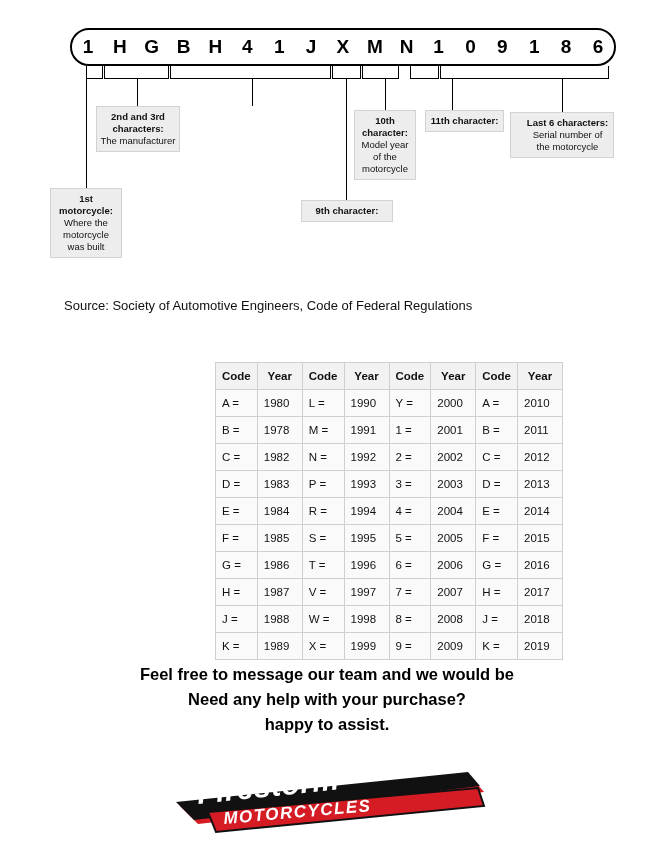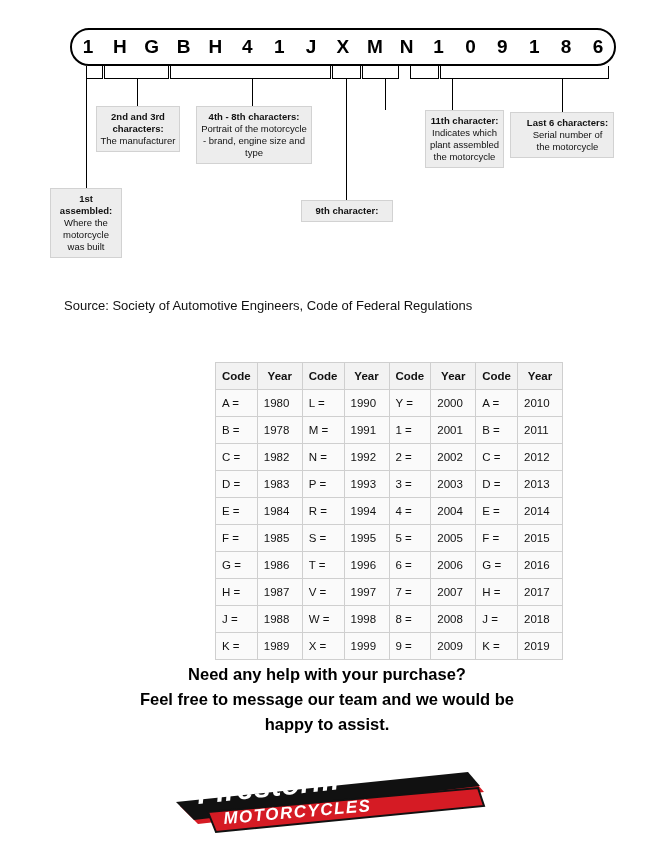--- a/index.html
+++ b/index.html
@@ -189,42 +189,41 @@
   <div class="vline" style="left:438px; top:66px; height:12px;"></div>
   <div class="hline" style="left:410px; top:78px; width:29px;"></div>
   <div class="vline" style="left:452px; top:78px; height:32px;"></div>
 
   <div class="vline" style="left:440px; top:66px; height:12px;"></div>
   <div class="vline" style="left:608px; top:66px; height:12px;"></div>
   <div class="hline" style="left:440px; top:78px; width:169px;"></div>
   <div class="vline" style="left:562px; top:78px; height:34px;"></div>
 
   <div class="callout" style="left:50px; top:188px; width:72px;">
-    <b>1st assembled:</b><br>
+    <b>1st motorcycle:</b><br>
     <span>Where the motorcycle was built</span>
   </div>
 
   <div class="callout" style="left:96px; top:106px; width:84px;">
     <b>2nd and 3rd characters:</b><br>
     <span>The manufacturer</span>
   </div>
 
-  <div class="callout" style="left:196px; top:106px; width:116px;">
-    <b>4th - 8th characters:</b><br>
-    <span>Portrait of the motorcycle - brand, engine size and type</span>
-  </div>
 
   <div class="callout" style="left:301px; top:200px; width:92px;">
     <b>9th character:</b><br>
   </div>
 
+  <div class="callout" style="left:354px; top:110px; width:62px;">
+    <b>10th character:</b><br>
+    <span>Model year of the motorcycle</span>
+  </div>
 
   <div class="callout" style="left:425px; top:110px; width:79px;">
     <b>11th character:</b><br>
-    <span>Indicates which plant assembled the motorcycle</span>
   </div>
 
   <div class="callout" style="left:510px; top:112px; width:104px;padding-left:14px;">
     <b>Last 6 characters:</b><br>
     <span>Serial number of the motorcycle</span>
   </div>
 
   <div id="source-line">Source:  Society of Automotive Engineers, Code of Federal Regulations</div>
 </div>
 
@@ -341,22 +340,22 @@
         <td class="code">9 =</td>
         <td class="year">2009</td>
         <td class="code">K =</td>
         <td class="year">2019</td>
       </tr>
     </tbody>
   </table>
 </div>
 
 <div id="help-text">
+  <div>Feel free to message our team and we would be</div>
   <div>Need any help with your purchase?</div>
-  <div>Feel free to message our team and we would be</div>
   <div>happy to assist.</div>
 </div>
 
 <div id="logo">
   <svg width="320" height="86" viewBox="0 0 320 86" xmlns="http://www.w3.org/2000/svg">
 
     <path d="M8,44 L300,16 L312,30 L26,62 Z" fill="#d51b24"></path>
     <path d="M4,40 L296,10 L308,24 L22,58 Z" fill="#111111"></path>
 
     <text x="26" y="42" transform="rotate(-6 26 42)" font-family="'Liberation Sans', sans-serif" font-size="30" font-weight="bold" font-style="italic" fill="#ffffff" letter-spacing="0.5">Firestorm</text>

